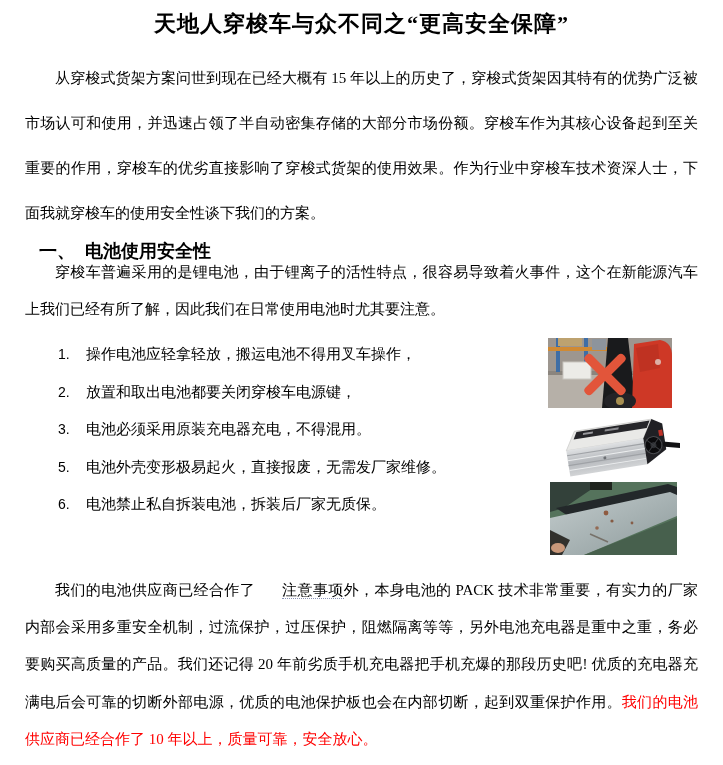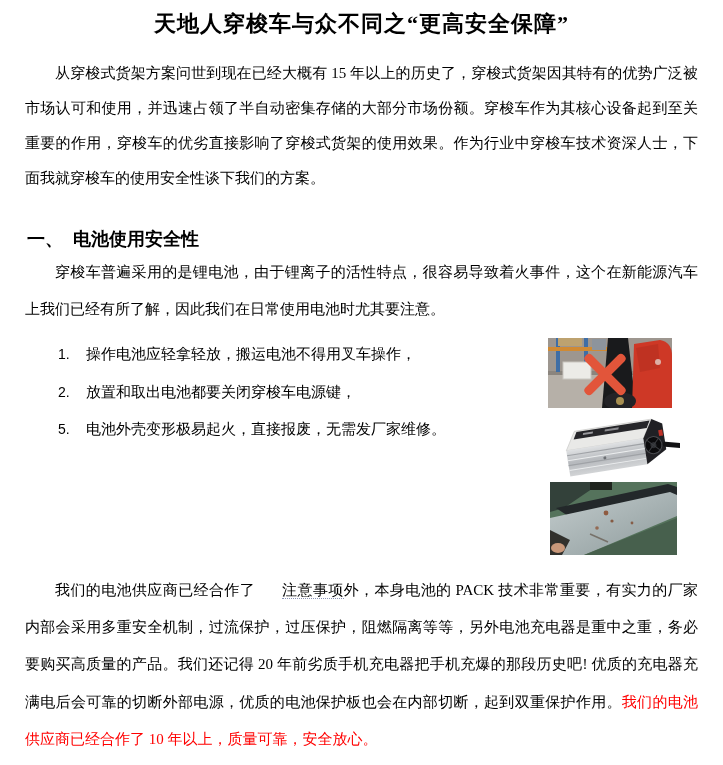--- a/index.html
+++ b/index.html
@@ -10,23 +10,23 @@
   }
   .title{
     position:absolute;top:8px;left:0;width:723px;margin:0;
     font-size:22px;line-height:32px;font-weight:bold;text-align:center;
     letter-spacing:1px;
   }
   .para{
     position:absolute;left:25px;width:673px;margin:0;
     font-size:15px;text-align:justify;text-indent:2em;
   }
-  .para1{top:56px;line-height:35px;}
+  .para1{top:56px;line-height:45px;}
   .heading{
-    position:absolute;top:226px;left:27px;margin:0;
+    position:absolute;top:226px;left:27px;margin:12px;
     font-size:18px;line-height:26px;font-weight:bold;
   }
   .heading .hnum{margin-right:10px;}
   .para2{top:254px;line-height:36.5px;}
   .list{position:absolute;top:336px;left:25px;width:500px;}
   .li{height:37.5px;line-height:37.5px;font-size:15px;white-space:nowrap;}
   .li .num{display:inline-block;margin-left:33px;width:28px;font-family:"Liberation Sans","DejaVu Sans",sans-serif;font-size:14px;}
   .para3{top:572px;line-height:37.2px;}
   .red{color:#ff0000;}
   .marked{border-bottom:1px dotted #8a93b8;margin-left:27px;}
@@ -49,21 +49,23 @@
 
   <p class="para para1">从穿梭式货架方案问世到现在已经大概有 15 年以上的历史了，穿梭式货架因其特有的优势广泛被市场认可和使用，并迅速占领了半自动密集存储的大部分市场份额。穿梭车作为其核心设备起到至关重要的作用，穿梭车的优劣直接影响了穿梭式货架的使用效果。作为行业中穿梭车技术资深人士，下面我就穿梭车的使用安全性谈下我们的方案。</p>
 
   <h2 class="heading"><span class="hnum">一、</span><span>电池使用安全性</span></h2>
 
   <p class="para para2">穿梭车普遍采用的是锂电池，由于锂离子的活性特点，很容易导致着火事件，这个在新能源汽车上我们已经有所了解，因此我们在日常使用电池时尤其要注意。</p>
 
   <div class="list">
     <div class="li"><span class="num">1.</span><span>操作电池应轻拿轻放，搬运电池不得用叉车操作，</span></div>
     <div class="li"><span class="num">2.</span><span>放置和取出电池都要关闭穿梭车电源键，</span></div>
+    <div class="li"><span class="num">3.</span><span>电池必须采用原装充电器充电，不得混用。</span></div>
     <div class="li"><span class="num">5.</span><span>电池外壳变形极易起火，直接报废，无需发厂家维修。</span></div>
+    <div class="li"><span class="num">6.</span><span>电池禁止私自拆装电池，拆装后厂家无质保。</span></div>
   </div>
 
   <div class="fig" id="fig-forklift">
     <svg width="124" height="70" viewBox="0 0 124 70">
       <rect x="0" y="0" width="124" height="70" fill="#9d968f"></rect>
       <rect x="0" y="36" width="124" height="34" fill="#b6b0a8"></rect>
       <rect x="0" y="33" width="124" height="4" fill="#8b857e"></rect>
 
       <rect x="8" y="0" width="4" height="34" fill="#3f6ea5"></rect>
       <rect x="36" y="0" width="4" height="34" fill="#3f6ea5"></rect>

